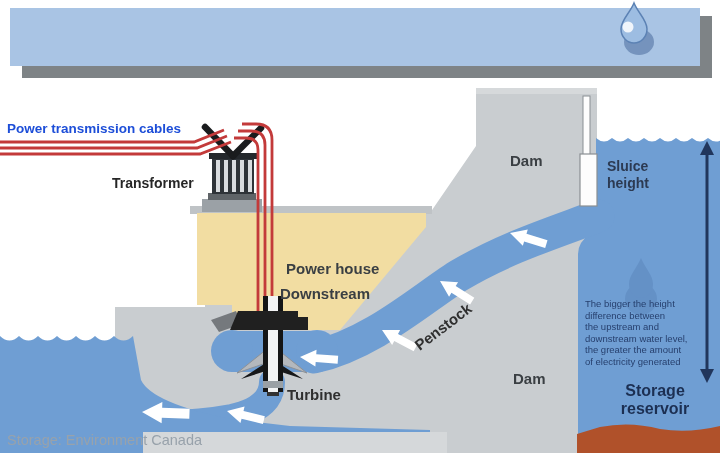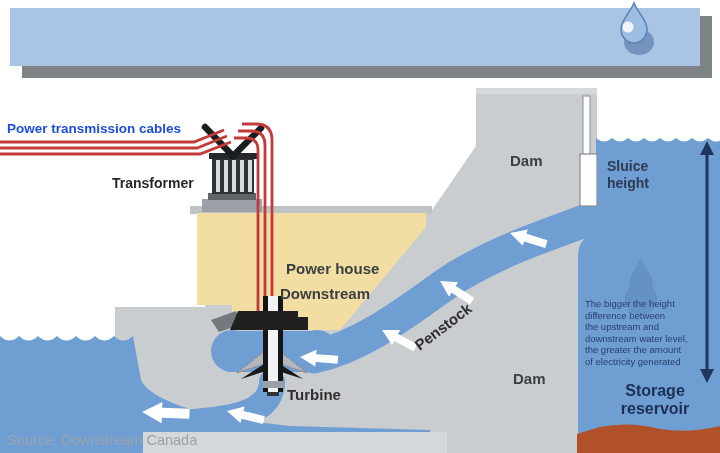--- a/index.html
+++ b/index.html
@@ -160,15 +160,15 @@
 the upstream and
 downstream water level,
 the greater the amount
 of electricity generated</div>
 
   <div class="lbl bold" style="left:600px;top:382px;width:110px;text-align:center;font-size:16px;line-height:18px;color:#1c2f52;">Storage
 reservoir</div>
 
   <div class="lbl bold" style="left:587px;top:428px;font-size:14px;color:#ffffff;margin-top:42px;">Silt</div>
 
-  <div class="lbl src" style="left:7px;top:432px;font-size:14.5px;">Source: Downstream Canada</div>
+  <div class="lbl src" style="left:7px;top:432px;font-size:14.5px;">Storage: Environment Canada</div>
 
 </div>
 
 </body></html>

